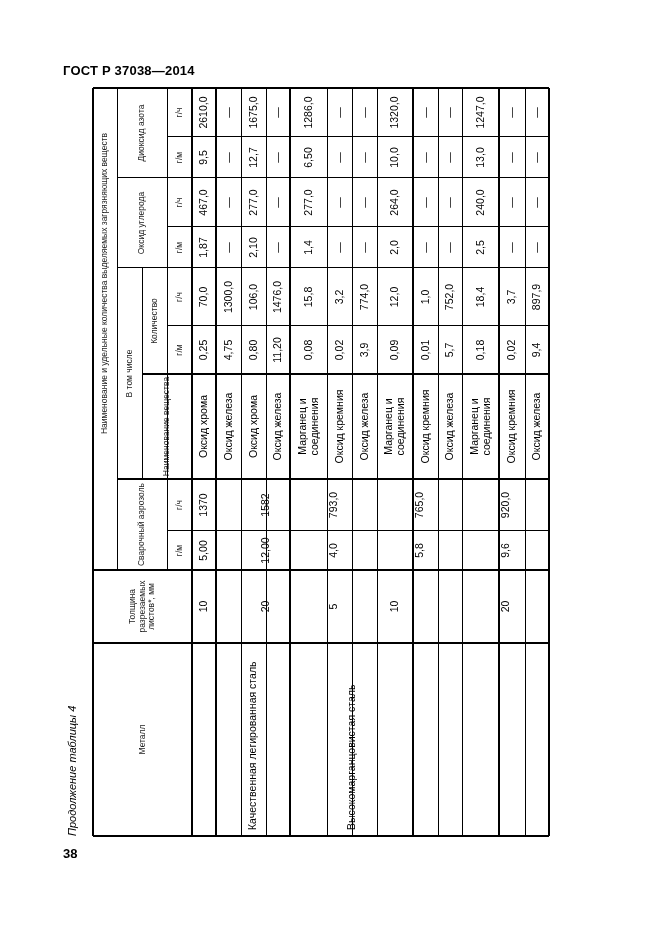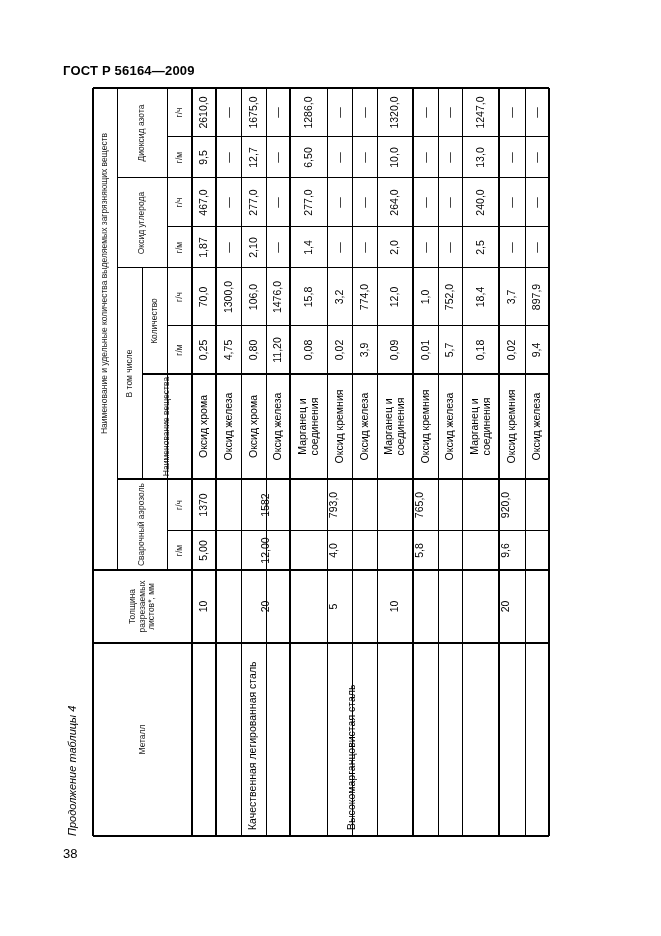--- a/index.html
+++ b/index.html
@@ -1,35 +1,35 @@
 <!DOCTYPE html>
 <html><head>
 <meta charset="utf-8">
 <style>
   html, body { margin:0; padding:0; background:#ffffff; }
   body { width:661px; height:936px; position:relative; overflow:hidden;
          font-family:"Liberation Sans", sans-serif; color:#000; }
   .doc-code { position:absolute; left:63px; top:63px; font-size:13px; font-weight:bold; letter-spacing:0.2px; }
-  .page-num { position:absolute; left:63px; top:846px; font-size:13px; font-weight:normal; }
+  .page-num { position:absolute; left:63px; top:846px; font-size:13px; font-weight:bold; }
   .caption { position:absolute; left:66px; top:836px; transform-origin:0 0; transform:rotate(-90deg);
              font-size:11px; font-style:italic; white-space:nowrap; }
 
   
   .rot { position:absolute; left:93px; top:836px; width:748px; height:456px;
          transform-origin:0 0; transform:rotate(-90deg); }
   .cell { position:absolute; box-sizing:border-box; display:flex; align-items:center; justify-content:center;
           text-align:center; font-size:10px; line-height:1.1; }
   .hd { font-size:8.5px; color:#222; }
   .v { font-size:10.5px; }
   .hl { position:absolute; background:#000; }
 </style>
 </head>
 <body>
 
-<div class="doc-code">ГОСТ Р 56164—2009</div>
+<div class="doc-code">ГОСТ Р 37038—2014</div>
 <div class="caption">Продолжение таблицы 4</div>
 <div class="page-num">38</div>
 
 <div class="rot" id="rot">
     <div class="cell hd" style="left: 357px; width: 391px; top: 0px; height: 24px;">Наименование и удельные количества выделяемых загрязняющих веществ</div>
     <div class="cell hd" style="left: 357px; width: 211px; top: 24px; height: 25px;">В том числе</div>
     <div class="cell hd" style="left: 658px; width: 90px; top: 24px; height: 50px;">Диоксид азота</div>
     <div class="cell hd" style="left: 568px; width: 90px; top: 24px; height: 50px;">Оксид углерода</div>
     <div class="cell hd" style="left: 462px; width: 106px; top: 49px; height: 25px;">Количество</div>
     <div class="cell hd" style="left: 357px; width: 105px; top: 49px; height: 50px;">Наименование вещества</div>

